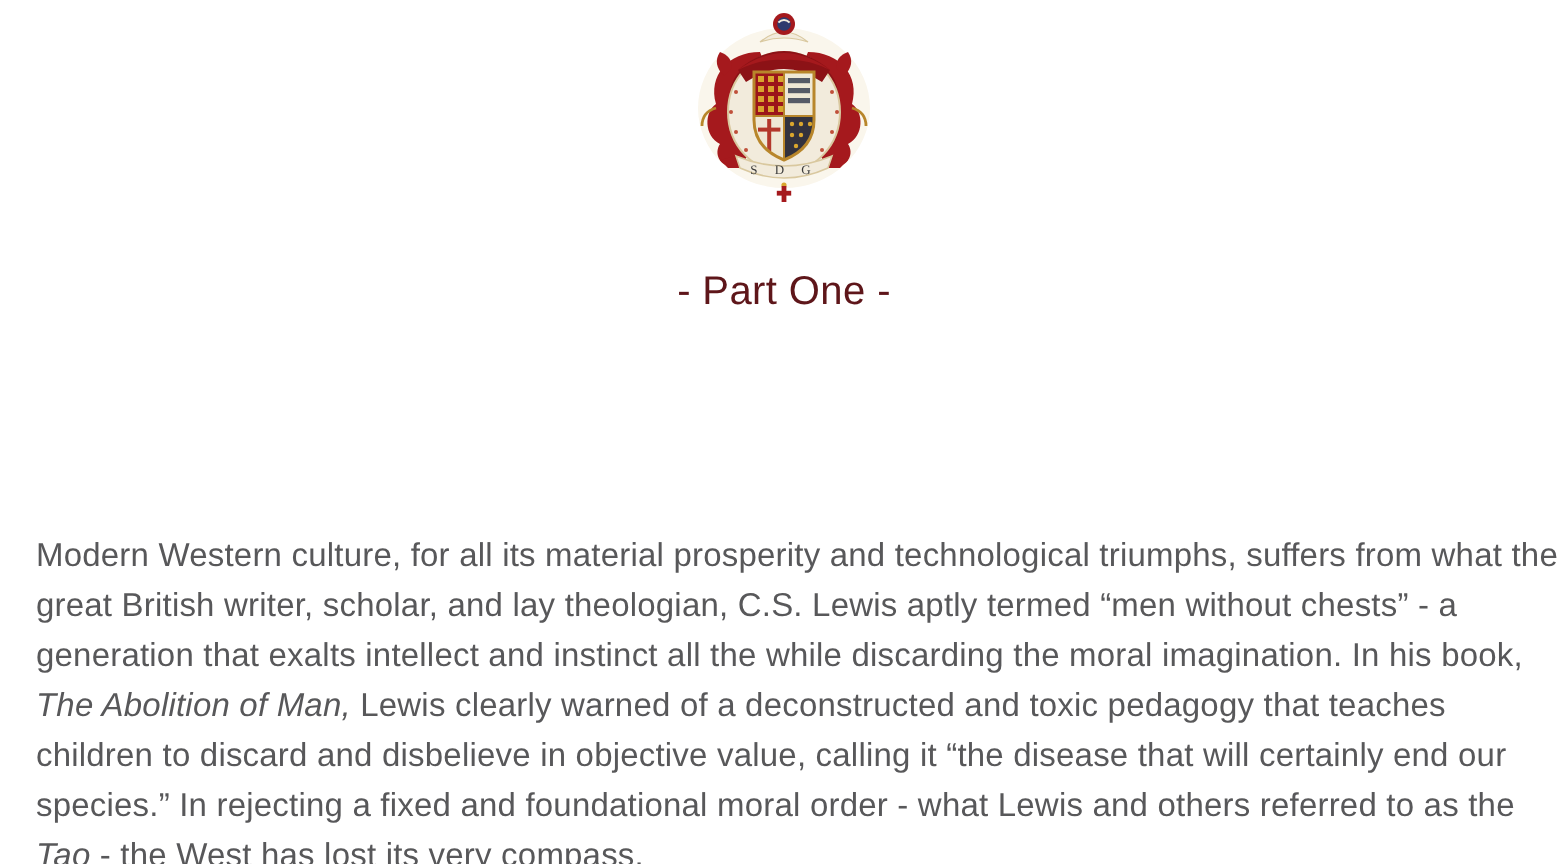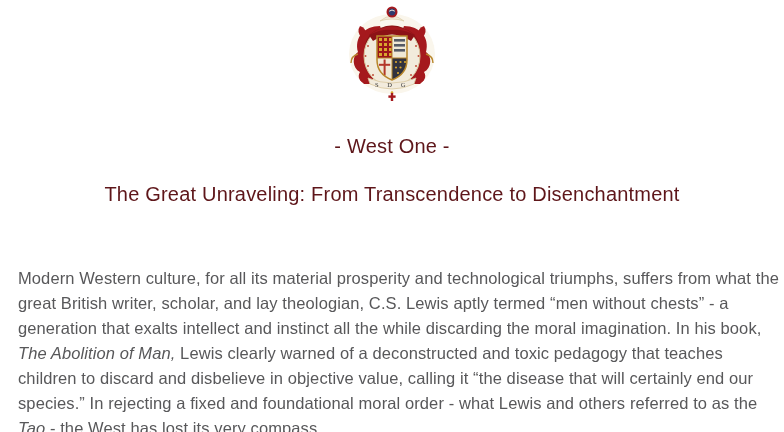--- a/index.html
+++ b/index.html
@@ -137,19 +137,18 @@
       <path d="M72 74 L80 76 L76 80 L69 80 Z" fill="#a5191d"></path>
       <path d="M24 74 Q48 84 72 74 L70 80 Q48 90 26 80 Z" fill="#f2ebdc" stroke="#d9c89f" stroke-width="0.8"></path>
       <text x="48" y="83" text-anchor="middle" font-size="6.5" letter-spacing="3.5" fill="#3a3a3a" font-family="Liberation Serif, DejaVu Serif, serif">S D G</text>
 
       <circle cx="48" cy="88.5" r="1.3" fill="#d9a62e"></circle>
       <rect x="46.8" y="89" width="2.4" height="8" fill="#a5191d"></rect>
       <rect x="44.4" y="91.4" width="7.2" height="2.4" fill="#a5191d"></rect>
     </svg>
   </div>
 
-  <div class="heading part" style="color: rgb(94, 22, 26);">- West One -</div>
+  <div class="heading part" style="color: rgb(94, 22, 26);">- Part One -</div>
 
-  <div class="heading title" style="color: rgb(94, 22, 26);">The Great Unraveling: From Transcendence to Disenchantment</div>
 
   <p class="body-copy" style="color: rgb(88, 88, 90);"><span>Modern Western culture, for all its material prosperity and technological triumphs, suffers from what the great British writer, scholar, and lay theologian, C.S. Lewis aptly termed “men without chests” - a generation that exalts intellect and instinct all the while discarding the moral imagination. In his book, </span><em>The Abolition of Man,</em><span> Lewis clearly warned of a deconstructed and toxic pedagogy that teaches children to discard and disbelieve in objective value, calling it “the disease that will certainly end our species.” In rejecting a fixed and foundational moral order - what Lewis and others referred to as the </span><em>Tao</em><span> - the West has lost its very compass.</span></p>
 
 </div>
 
 </body></html>

